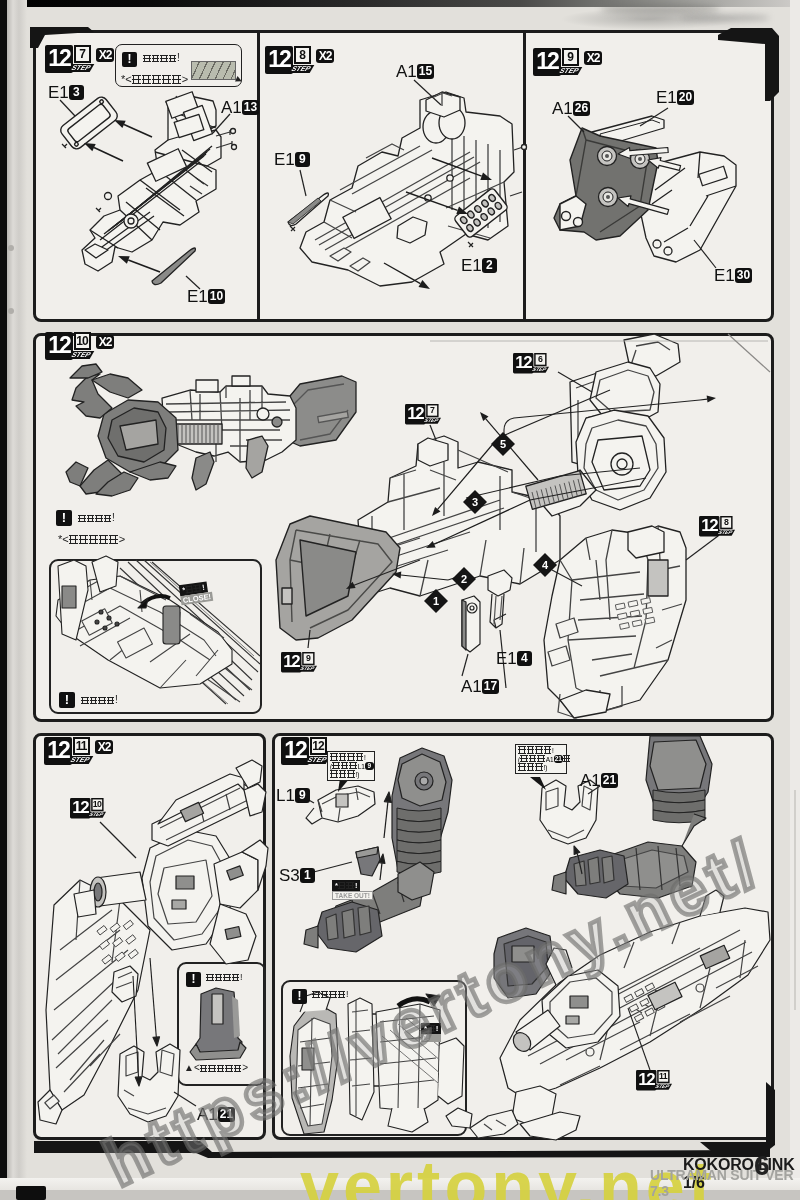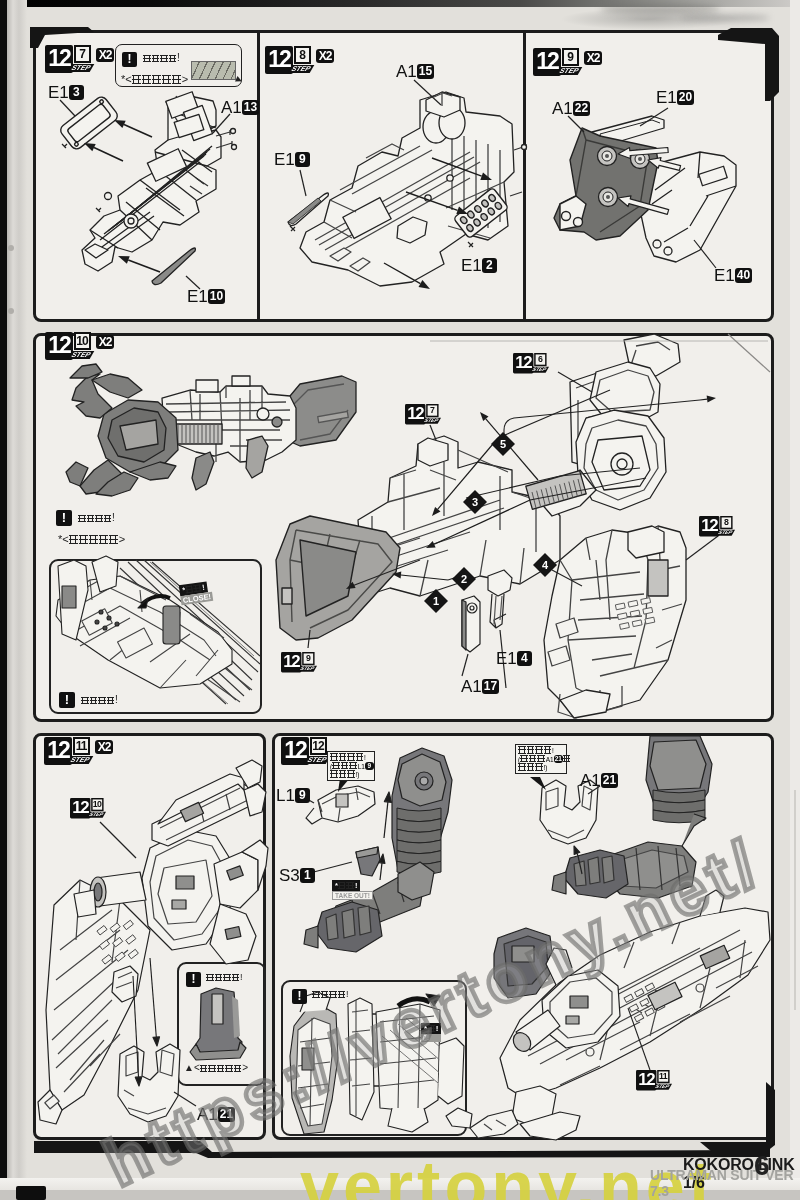--- a/index.html
+++ b/index.html
@@ -548,23 +548,23 @@
 <div class="wtxt" style="left:143px;top:52px"><span class="cj s"></span><span class="cj s"></span><span class="cj s"></span><span class="cj s"></span>!</div>
 <div class="wtxt" style="left:121px;top:73px;font-size:11px">*&lt;<span class="cj"></span><span class="cj"></span><span class="cj"></span><span class="cj"></span><span class="cj"></span>&gt;</div>
 <div class="abs" style="left:191px;top:61px;width:43px;height:17px;background:#b9bcae;border:1px solid #666;background-image:repeating-linear-gradient(115deg,transparent 0 6px,#6a6a62 6px 7.2px)"></div>
 <div class="abs" style="left:236px;top:77px;width:0;height:0;border-left:6px solid #222;border-top:3px solid transparent;border-bottom:3px solid transparent;transform:rotate(25deg)"></div>
 <div class="pl" style="left:48px;top:83px;font-size:17px">E1<span class="pc">3</span></div>
 <div class="pl" style="left:221px;top:98px;font-size:17px">A1<span class="pc">13</span></div>
 <div class="pl" style="left:187px;top:287px;font-size:17px">E1<span class="pc">10</span></div>
 <div class="pl" style="left:396px;top:62px;font-size:17px">A1<span class="pc">15</span></div>
 <div class="pl" style="left:274px;top:150px;font-size:17px">E1<span class="pc">9</span></div>
 <div class="pl" style="left:461px;top:256px;font-size:17px">E1<span class="pc">2</span></div>
-<div class="pl" style="left:552px;top:99px;font-size:17px">A1<span class="pc">22</span></div>
+<div class="pl" style="left:552px;top:99px;font-size:17px">A1<span class="pc">26</span></div>
 <div class="pl" style="left:656px;top:88px;font-size:17px">E1<span class="pc">20</span></div>
-<div class="pl" style="left:714px;top:266px;font-size:17px">E1<span class="pc">40</span></div>
+<div class="pl" style="left:714px;top:266px;font-size:17px">E1<span class="pc">30</span></div>
 <div class="badge" style="left:45px;top:332px;transform:scale(1.0);transform-origin:0 0">
     <div class="b12">12</div>
     <div class="bn">10</div>
     <div class="bstep">STEP</div>
     <div class="bx2">X2</div>
   </div>
 <div class="badge" style="left:405px;top:404px;transform:scale(0.73);transform-origin:0 0">
     <div class="b12">12</div>
     <div class="bn">7</div>
     <div class="bstep">STEP</div>

